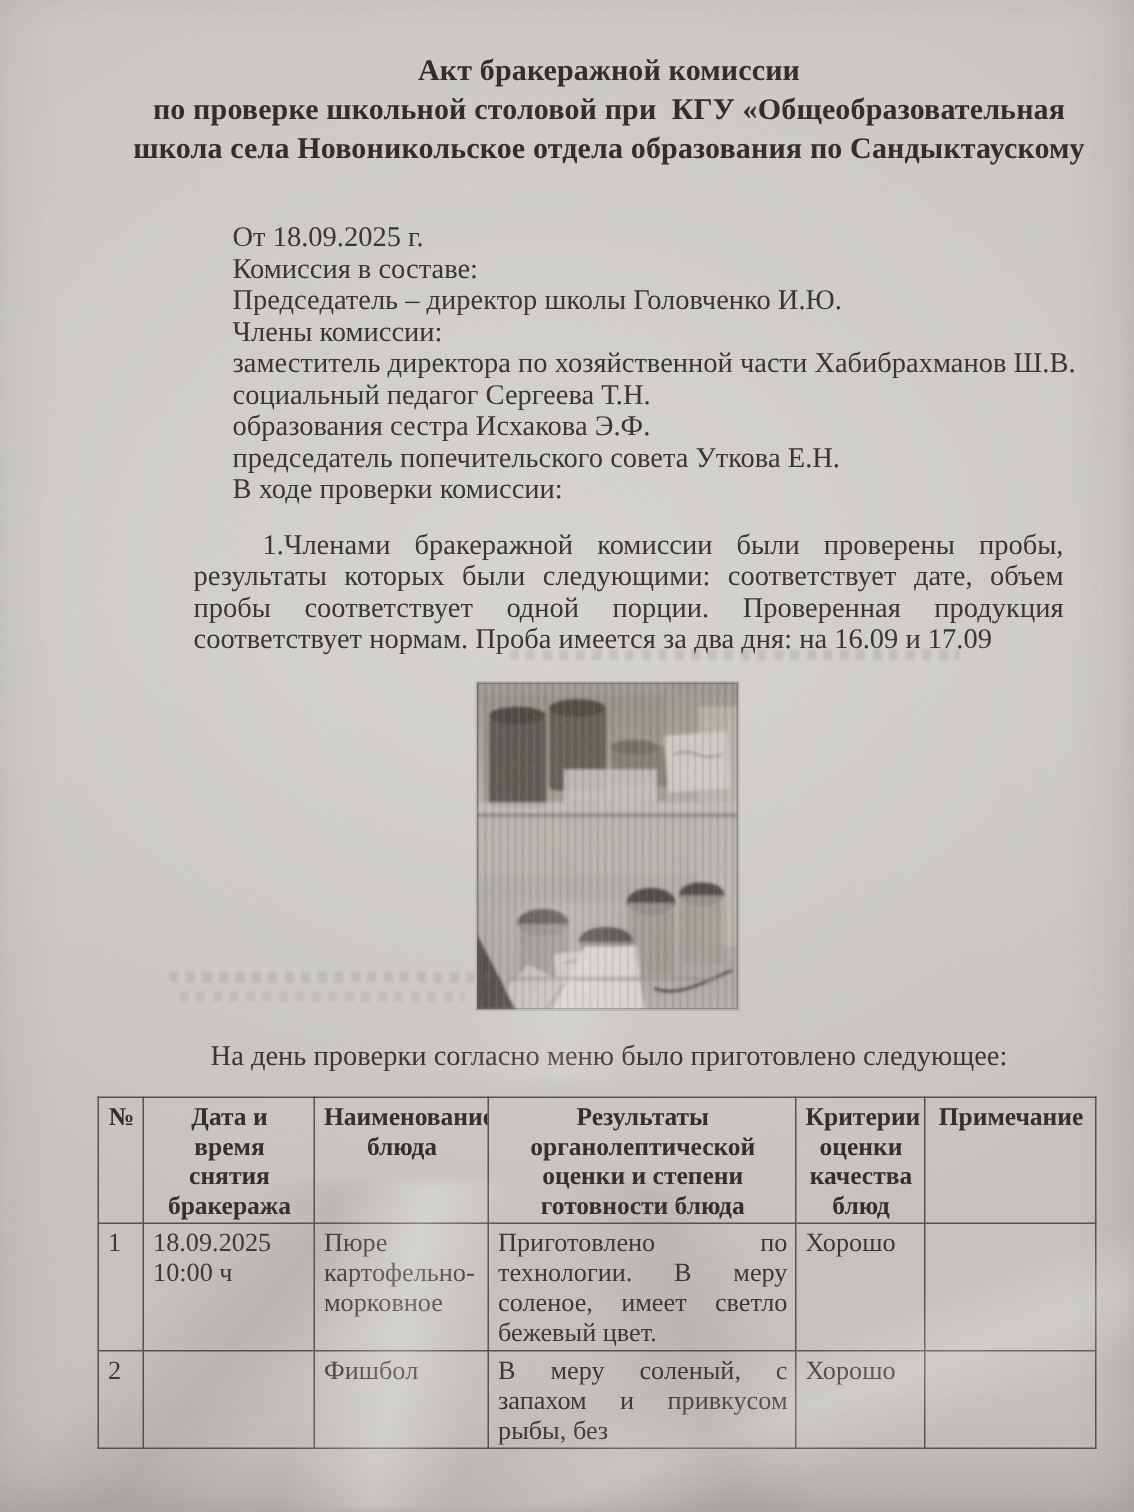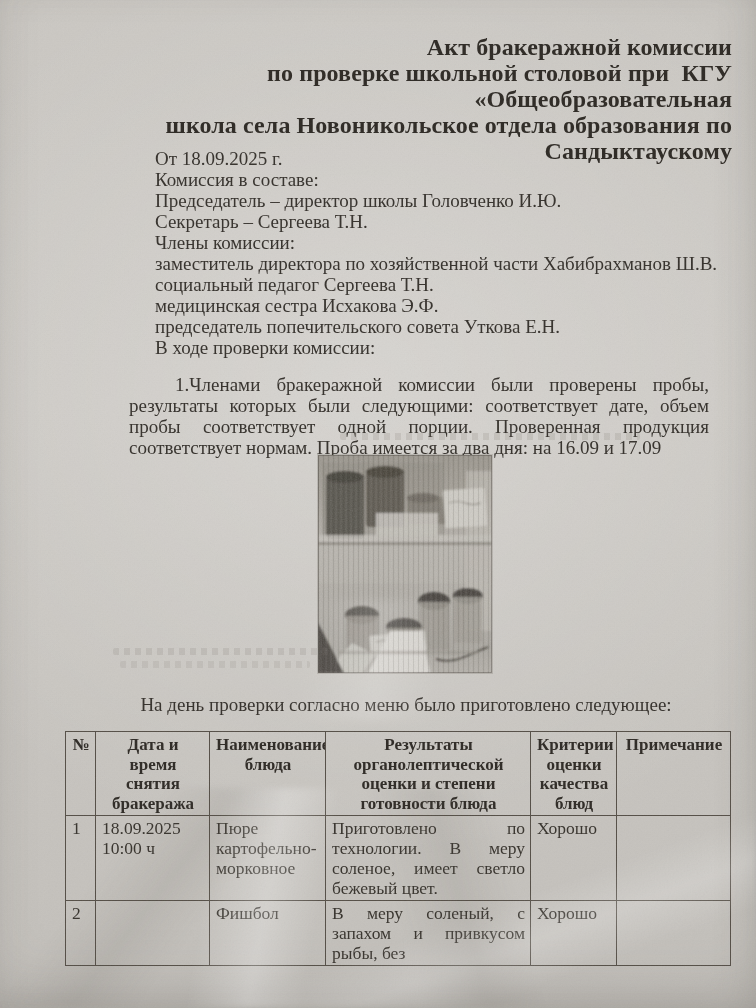--- a/index.html
+++ b/index.html
@@ -28,21 +28,21 @@
       linear-gradient(160deg, transparent 60%, rgba(255,255,255,0.20) 70%, transparent 80%);
     filter:blur(3px);
   }
   .wrinkle-mid{
     position:absolute;left:0;right:0;top:600px;height:120px;pointer-events:none;
     background:linear-gradient(95deg, transparent 40%, rgba(255,255,255,0.16) 50%, transparent 58%);
     filter:blur(4px);
   }
   .title-block{
     position:absolute;left:80px;right:24px;top:34px;
-    text-align:right;font-weight:bold;font-size:24px;line-height:26px;
+    text-align:center;font-weight:bold;font-size:20px;line-height:26px;
     color:#2e2a25;letter-spacing:0.1px;
   }
   .title-line{white-space:pre-wrap;}
   .body-block{
     position:absolute;left:113px;top:148px;width:612px;
     font-size:19px;line-height:21px;color:#36322d;
   }
   .intro-line{padding-left:42px;}
   .findings{
     margin:16px;text-indent:46px;text-align:justify;text-align-last:left;
@@ -92,25 +92,24 @@
   <div class="title-block">
     <div class="title-line">Акт бракеражной комиссии</div>
     <div class="title-line">по проверке школьной столовой при  КГУ «Общеобразовательная</div>
     <div class="title-line">школа села Новоникольское отдела образования по Сандыктаускому</div>
   </div>
 
   <div class="body-block">
     <div class="intro-line">От 18.09.2025 г.</div>
     <div class="intro-line">Комиссия в составе:</div>
     <div class="intro-line">Председатель – директор школы Головченко И.Ю.</div>
-    <div class="intro-line">Секретарь – Сергеева Т.Н.</div>
     <div class="intro-line">Члены комиссии:</div>
     <div class="intro-line">заместитель директора по хозяйственной части Хабибрахманов Ш.В.</div>
     <div class="intro-line">социальный педагог Сергеева Т.Н.</div>
-    <div class="intro-line">медицинская сестра Исхакова Э.Ф.</div>
+    <div class="intro-line">образования сестра Исхакова Э.Ф.</div>
     <div class="intro-line">председатель попечительского совета Уткова Е.Н.</div>
     <div class="intro-line">В ходе проверки комиссии:</div>
     <p class="findings">1.Членами бракеражной комиссии были проверены пробы, результаты которых были следующими: соответствует дате, объем пробы соответствует одной порции. Проверенная продукция соответствует нормам. Проба имеется за два дня: на 16.09 и 17.09</p>
   </div>
 
   <div class="ghost" id="ghost-1"></div>
 
   <div class="photo-frame">
     <svg width="174" height="218" viewBox="0 0 174 218">
       <defs>

